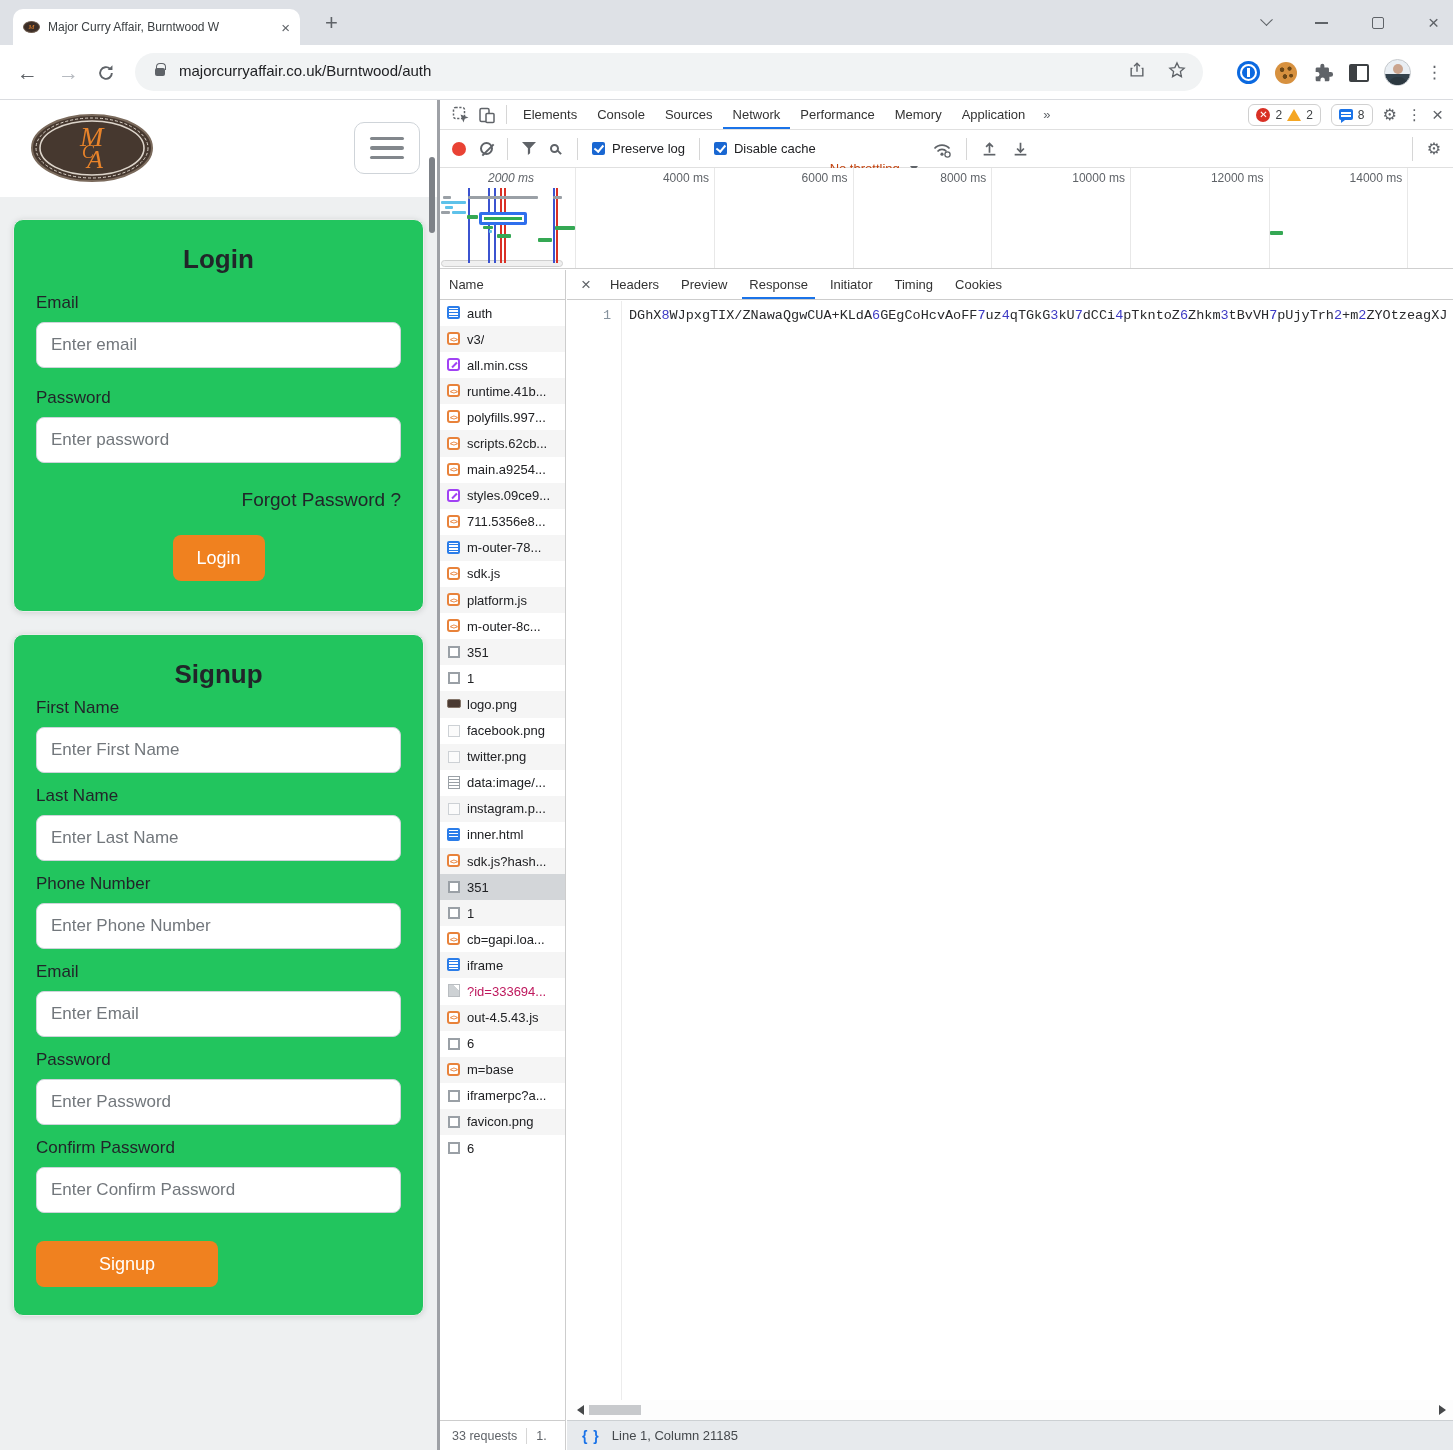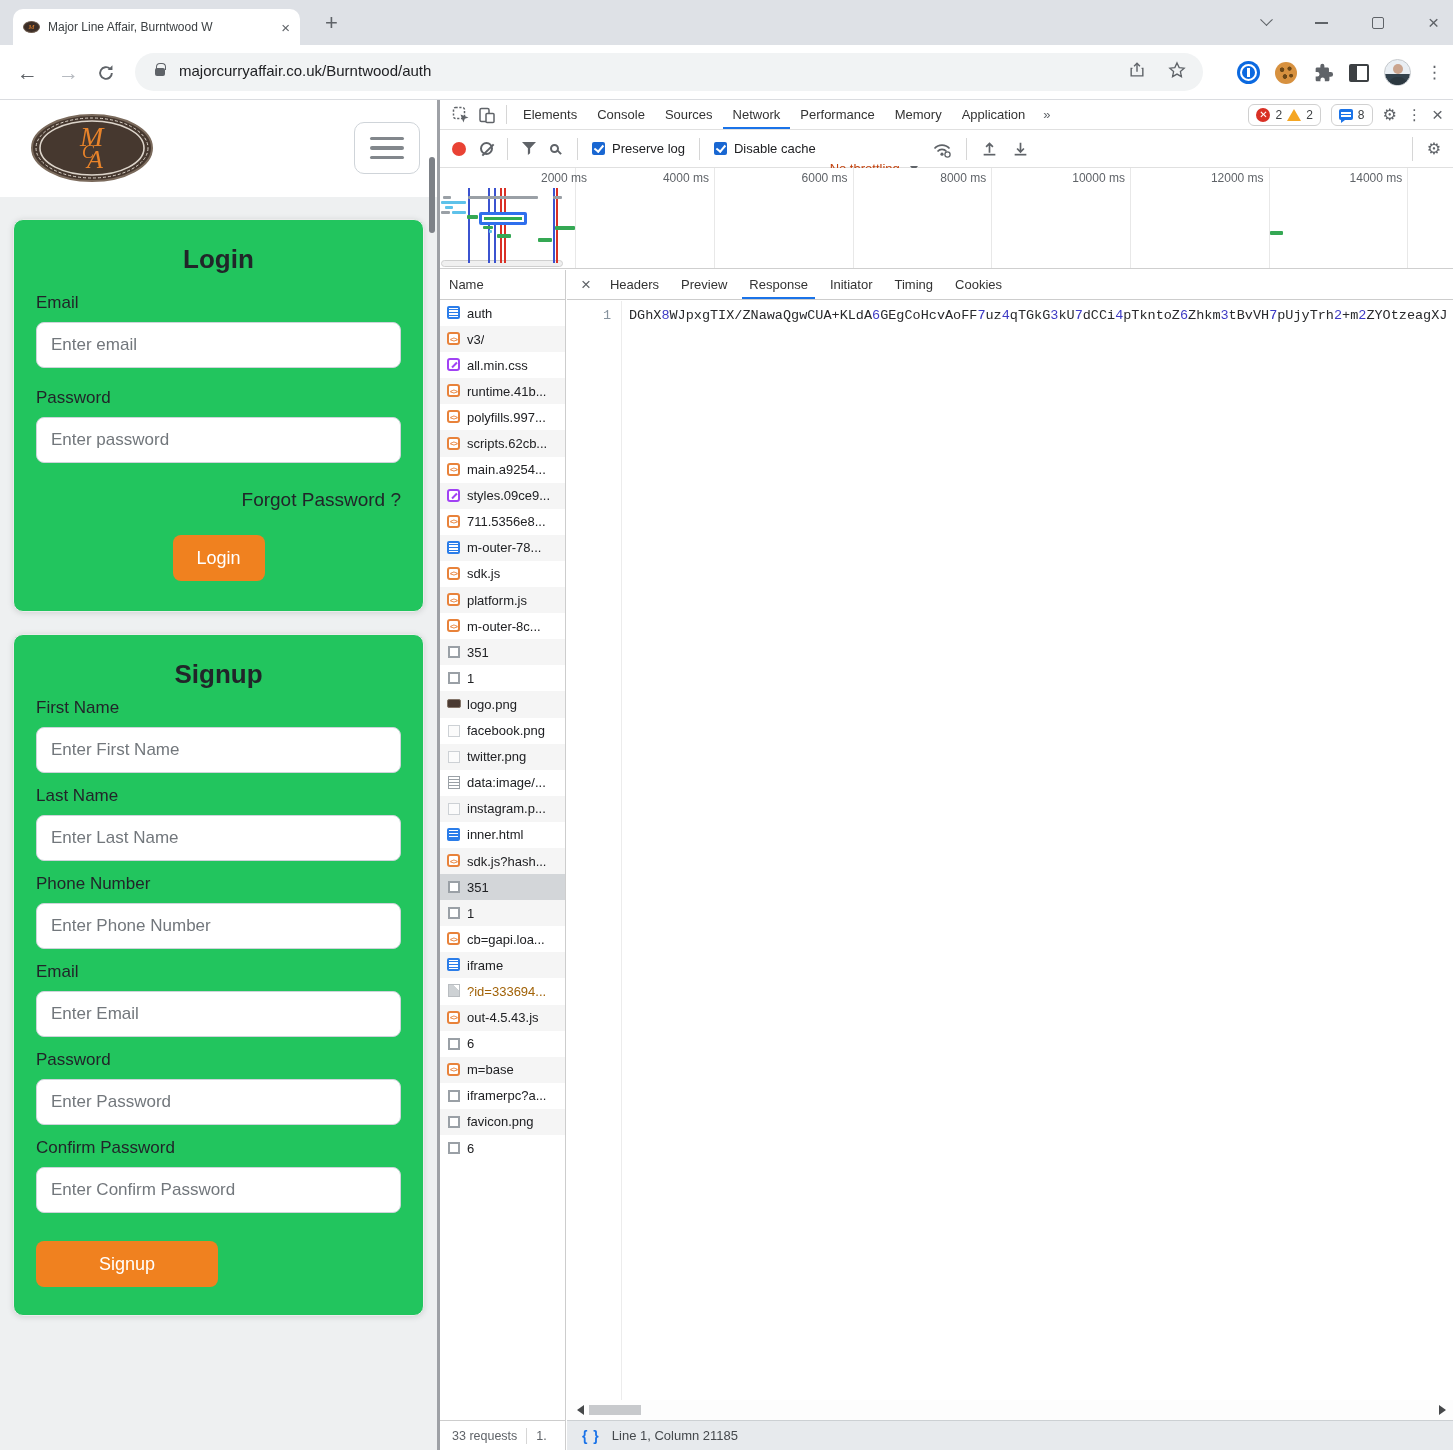--- a/index.html
+++ b/index.html
@@ -114,21 +114,21 @@
   .wf-vred { background:#d93025; }
   .brush { position:absolute; left:1px; bottom:1px; width:122px; height:7px; background:#f0f0f0; border:1px solid #cfcfcf; border-radius:4px; }
 
   
   .dt-main { position:absolute; left:0; top:170px; right:0; bottom:0; }
   .name-col { position:absolute; left:0; top:0; width:126px; bottom:30px; border-right:1px solid #cdcdcd; background:#fff; overflow:hidden; }
   .name-header { height:30px; line-height:30px; padding-left:9px; border-bottom:1px solid #cdcdcd; color:#333; background:#fff; }
   .req-row { height:26.1px; display:flex; align-items:center; gap:6px; padding-left:7px; white-space:nowrap; overflow:hidden; color:#202124; font-size:13px; }
   .req-row.alt { background:#f5f5f5; }
   .req-row.selected { background:#d3d6d9; }
-  .req-row.failed .req-label { color:#a16207; }
+  .req-row.failed .req-label { color:#be185d; }
   .req-label { overflow:hidden; text-overflow:clip; }
   .ric { width:14px; height:14px; flex:0 0 auto; position:relative; }
   .ic-doc { width:13px; height:13px; border:2px solid #2b7de9; border-radius:2px; background:
      linear-gradient(#fff 0 1px, #2b7de9 1px 2.5px, #fff 2.5px 4px, #2b7de9 4px 5.5px, #fff 5.5px 7px, #2b7de9 7px 8.5px, #fff 8.5px); }
   .ic-script { width:13px; height:13px; border:2px solid #e8823a; border-radius:3px; background:#fff; }
   .ic-script::after { content:'<>'; position:absolute; left:0; right:0; top:0.5px; text-align:center; font-size:7.5px; font-weight:bold; color:#e8823a; letter-spacing:-1px; }
   .ic-style { width:13px; height:13px; border:2px solid #a142f4; border-radius:3px; background:#fff; }
   .ic-style::after { content:''; position:absolute; left:2px; top:4px; width:7px; height:2px; background:#a142f4; transform:rotate(-45deg); }
   .ic-plain { width:12px; height:12px; border:2px solid #9aa0a6; background:#fff; margin:1px; }
   .ic-img { width:12px; height:12px; border:1px solid #cdd1d5; background:#fbfbfb; margin:1px; }
@@ -159,21 +159,21 @@
 </head>
 <body>
 
 <div class="window">
 
   <div class="titlebar">
     <div class="tab">
       <span class="favicon">
           <span class="fav-m">M</span>
         </span>
-      <span class="tab-title">Major Line Affair, Burntwood W</span>
+      <span class="tab-title">Major Curry Affair, Burntwood W</span>
       <span class="tab-close">×</span>
     </div>
     <span class="newtab">+</span>
     <div class="wincontrols">
       <span class="chev"></span>
       <span class="minim"></span>
       <span class="maxim"></span>
       <span class="wclose">×</span>
     </div>
   </div>
@@ -328,21 +328,21 @@
           <path d="M2.5 13.8h11" stroke="#5f6368" stroke-width="1.6"></path>
         </svg>
       <span class="spacer"></span>
       <span class="enddiv"></span>
       <span class="gear gear-right">⚙</span>
     </div>
 
     <div class="dt-overview" id="dt-overview">
       <div class="brush"></div>
     <div class="tl-line" style="left: 135.3px;"></div>
-        <div class="tl-label" style="right: 866px;">2000 ms</div>
+        <div class="tl-label" style="right: 919px; font-style: italic;">2000 ms</div>
         <div class="tl-line" style="left: 273.96px;"></div>
         <div class="tl-label" style="right: 744.04px;">4000 ms</div>
         <div class="tl-line" style="left: 412.62px;"></div>
         <div class="tl-label" style="right: 605.38px;">6000 ms</div>
         <div class="tl-line" style="left: 551.28px;"></div>
         <div class="tl-label" style="right: 466.72px; margin-left: 40px;">8000 ms</div>
         <div class="tl-line" style="left: 689.94px;"></div>
         <div class="tl-label" style="right: 328.06px;">10000 ms</div>
         <div class="tl-line" style="left: 828.6px;"></div>
         <div class="tl-label" style="right: 189.4px;">12000 ms</div>

